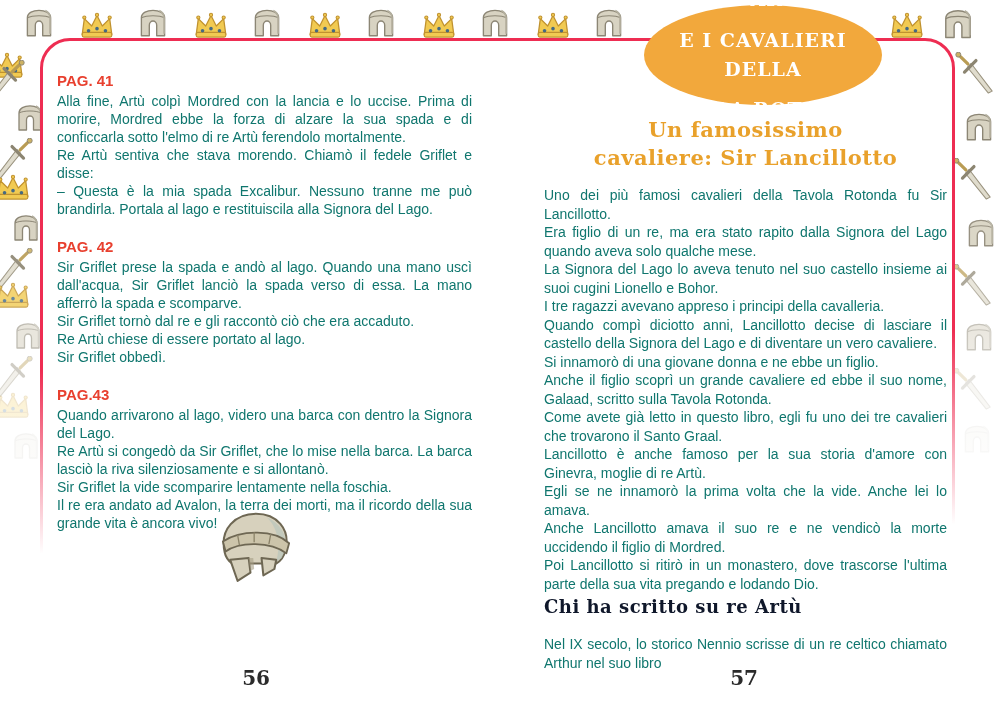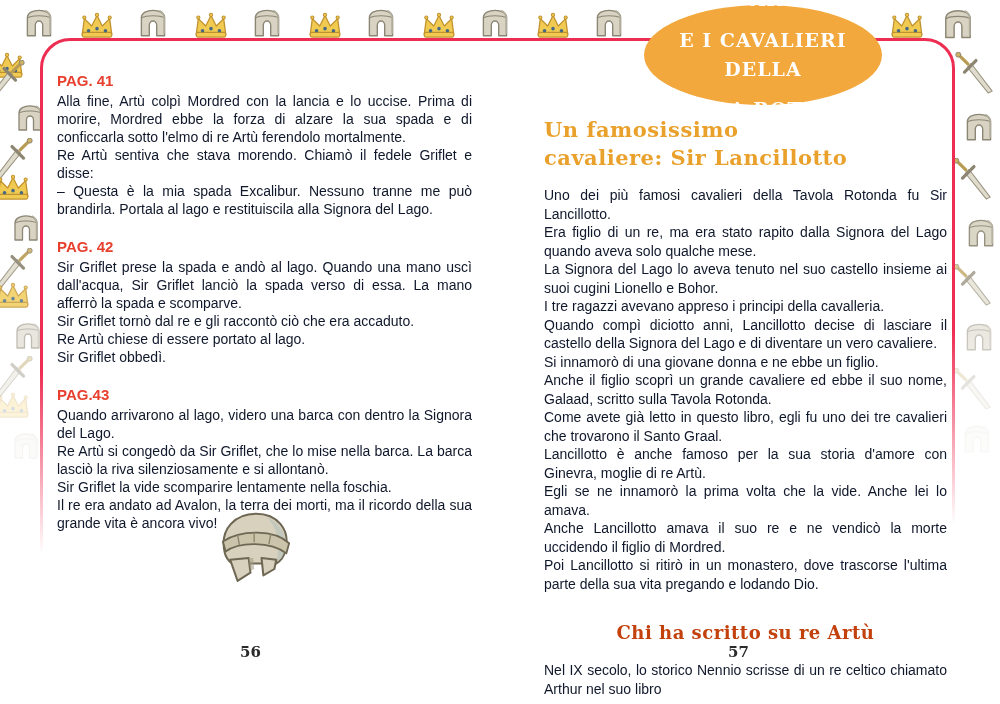--- a/index.html
+++ b/index.html
@@ -30,40 +30,40 @@
     color:#ffffff;font-family:"DejaVu Serif", serif;font-weight:700;
     font-size:19px;line-height:1.55;letter-spacing:1px;text-align:center;gap:11px;
   }
   
   .left-col{position:absolute;left:57px;top:58px;width:415px;z-index:2;}
   .pag-heading{
     color:#e8402f;font-weight:700;font-size:15px;margin:20px 0 3px 0;
   }
   .pag-heading.first{margin-top:14px;}
   .body-p{
-    margin:0;font-size:14px;line-height:18px;color:#0f172a;text-align:justify;
+    margin:0;font-size:14px;line-height:18px;color:#0f766e;text-align:justify;
   }
   
   .right-col{position:absolute;left:544px;top:116px;width:403px;z-index:2;}
   .chapter-title{
-    text-align:left;color:#e9a12b;font-family:"DejaVu Serif", serif;
+    text-align:center;color:#e9a12b;font-family:"DejaVu Serif", serif;
     font-weight:700;font-size:21px;line-height:28px;letter-spacing:0.5px;
     margin:0 0 14px 0;
   }
   .right-col .body-p{line-height:18.5px;}
   .section-title{
-    text-align:center;color:#c2410c;font-family:"DejaVu Serif", serif;
-    font-weight:700;font-size:18px;letter-spacing:0.5px;margin:29px 0 18px 0;
+    text-align:left;color:#0f172a;font-family:"DejaVu Serif", serif;
+    font-weight:700;font-size:18px;letter-spacing:0.5px;margin:3px 0 18px 0;
   }
   
   .helmet-illustration{position:absolute;left:210px;top:503px;z-index:2;}
   
   .page-num{
-    position:absolute;z-index:2;width:30px;text-align:left;top:643px;
-    font-family:"DejaVu Serif", serif;font-weight:700;font-size:15px;color:#2b2b2b;
+    position:absolute;z-index:2;width:30px;text-align:right;top:666px;
+    font-family:"DejaVu Serif", serif;font-weight:700;font-size:20px;color:#2b2b2b;
   }
   .page-num-left{left:240px;}
   .page-num-right{left:728px;}
 </style>
 </head>
 <body>
 
 <svg width="0" height="0" style="position:absolute" aria-hidden="true">
   <defs>
     <g id="sym-crown">

